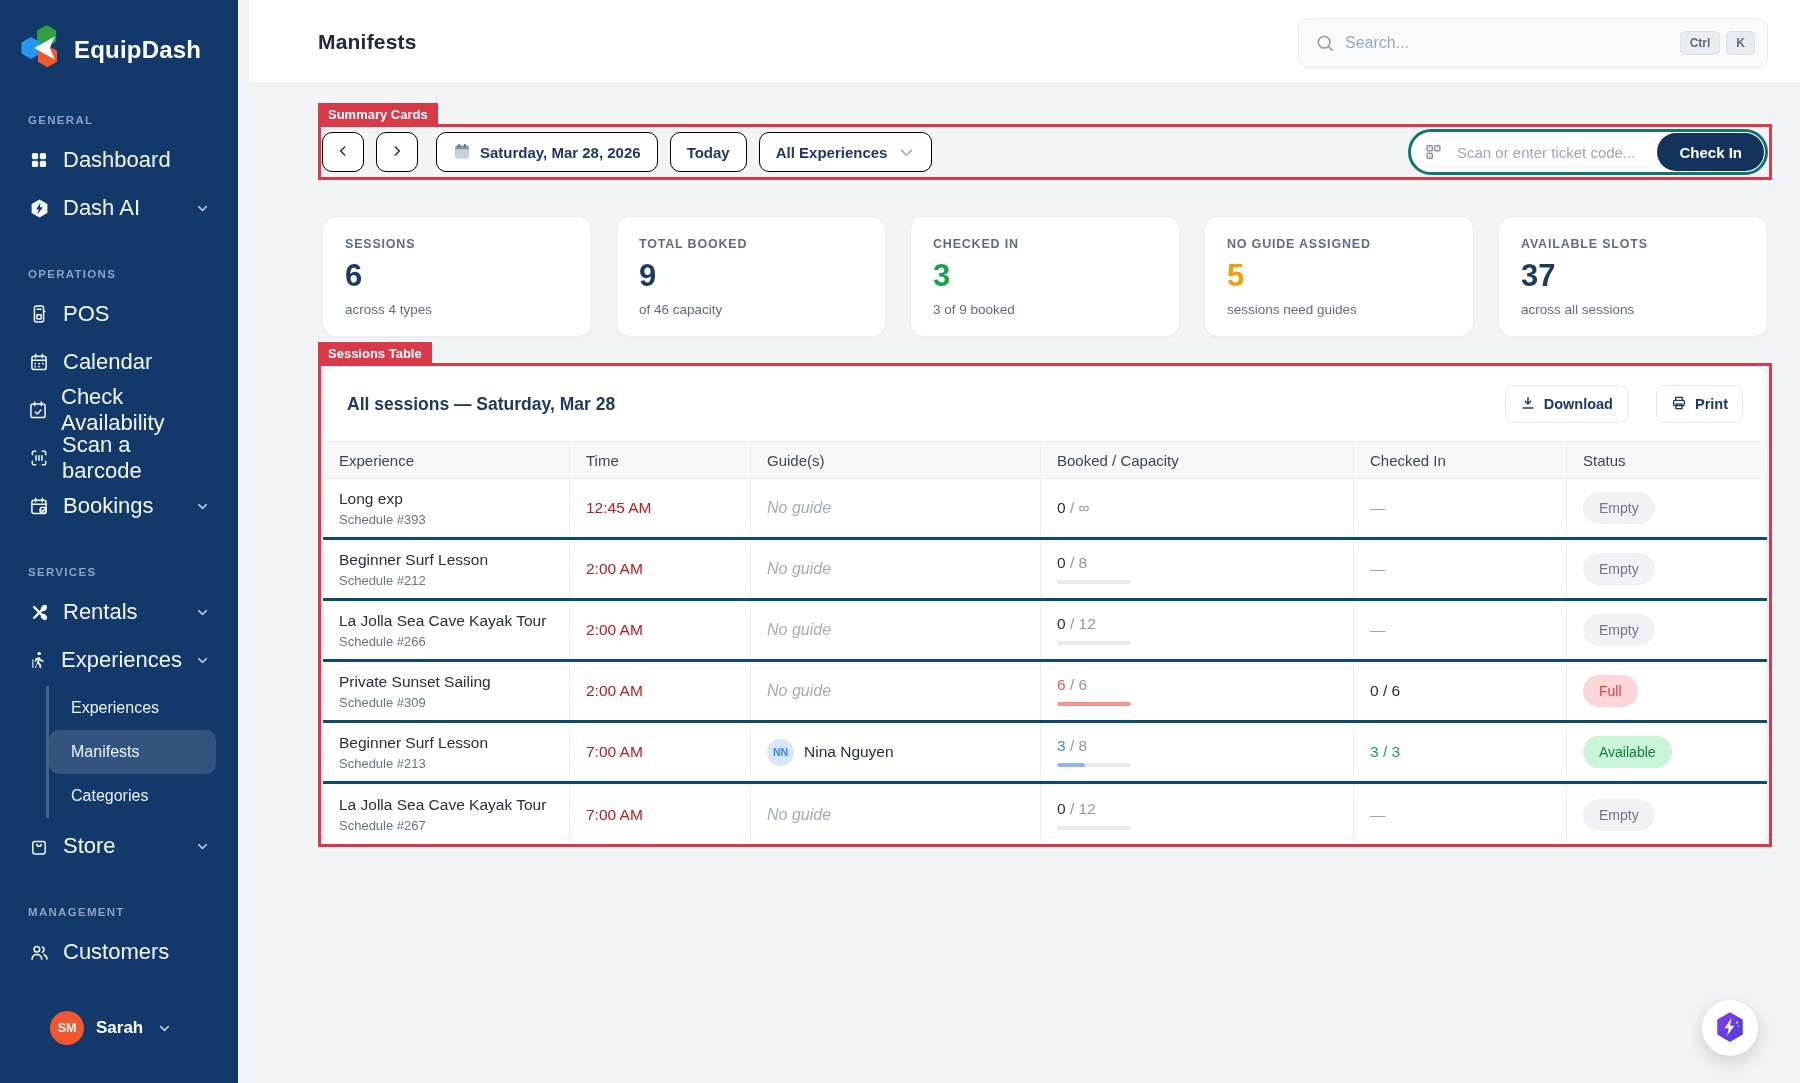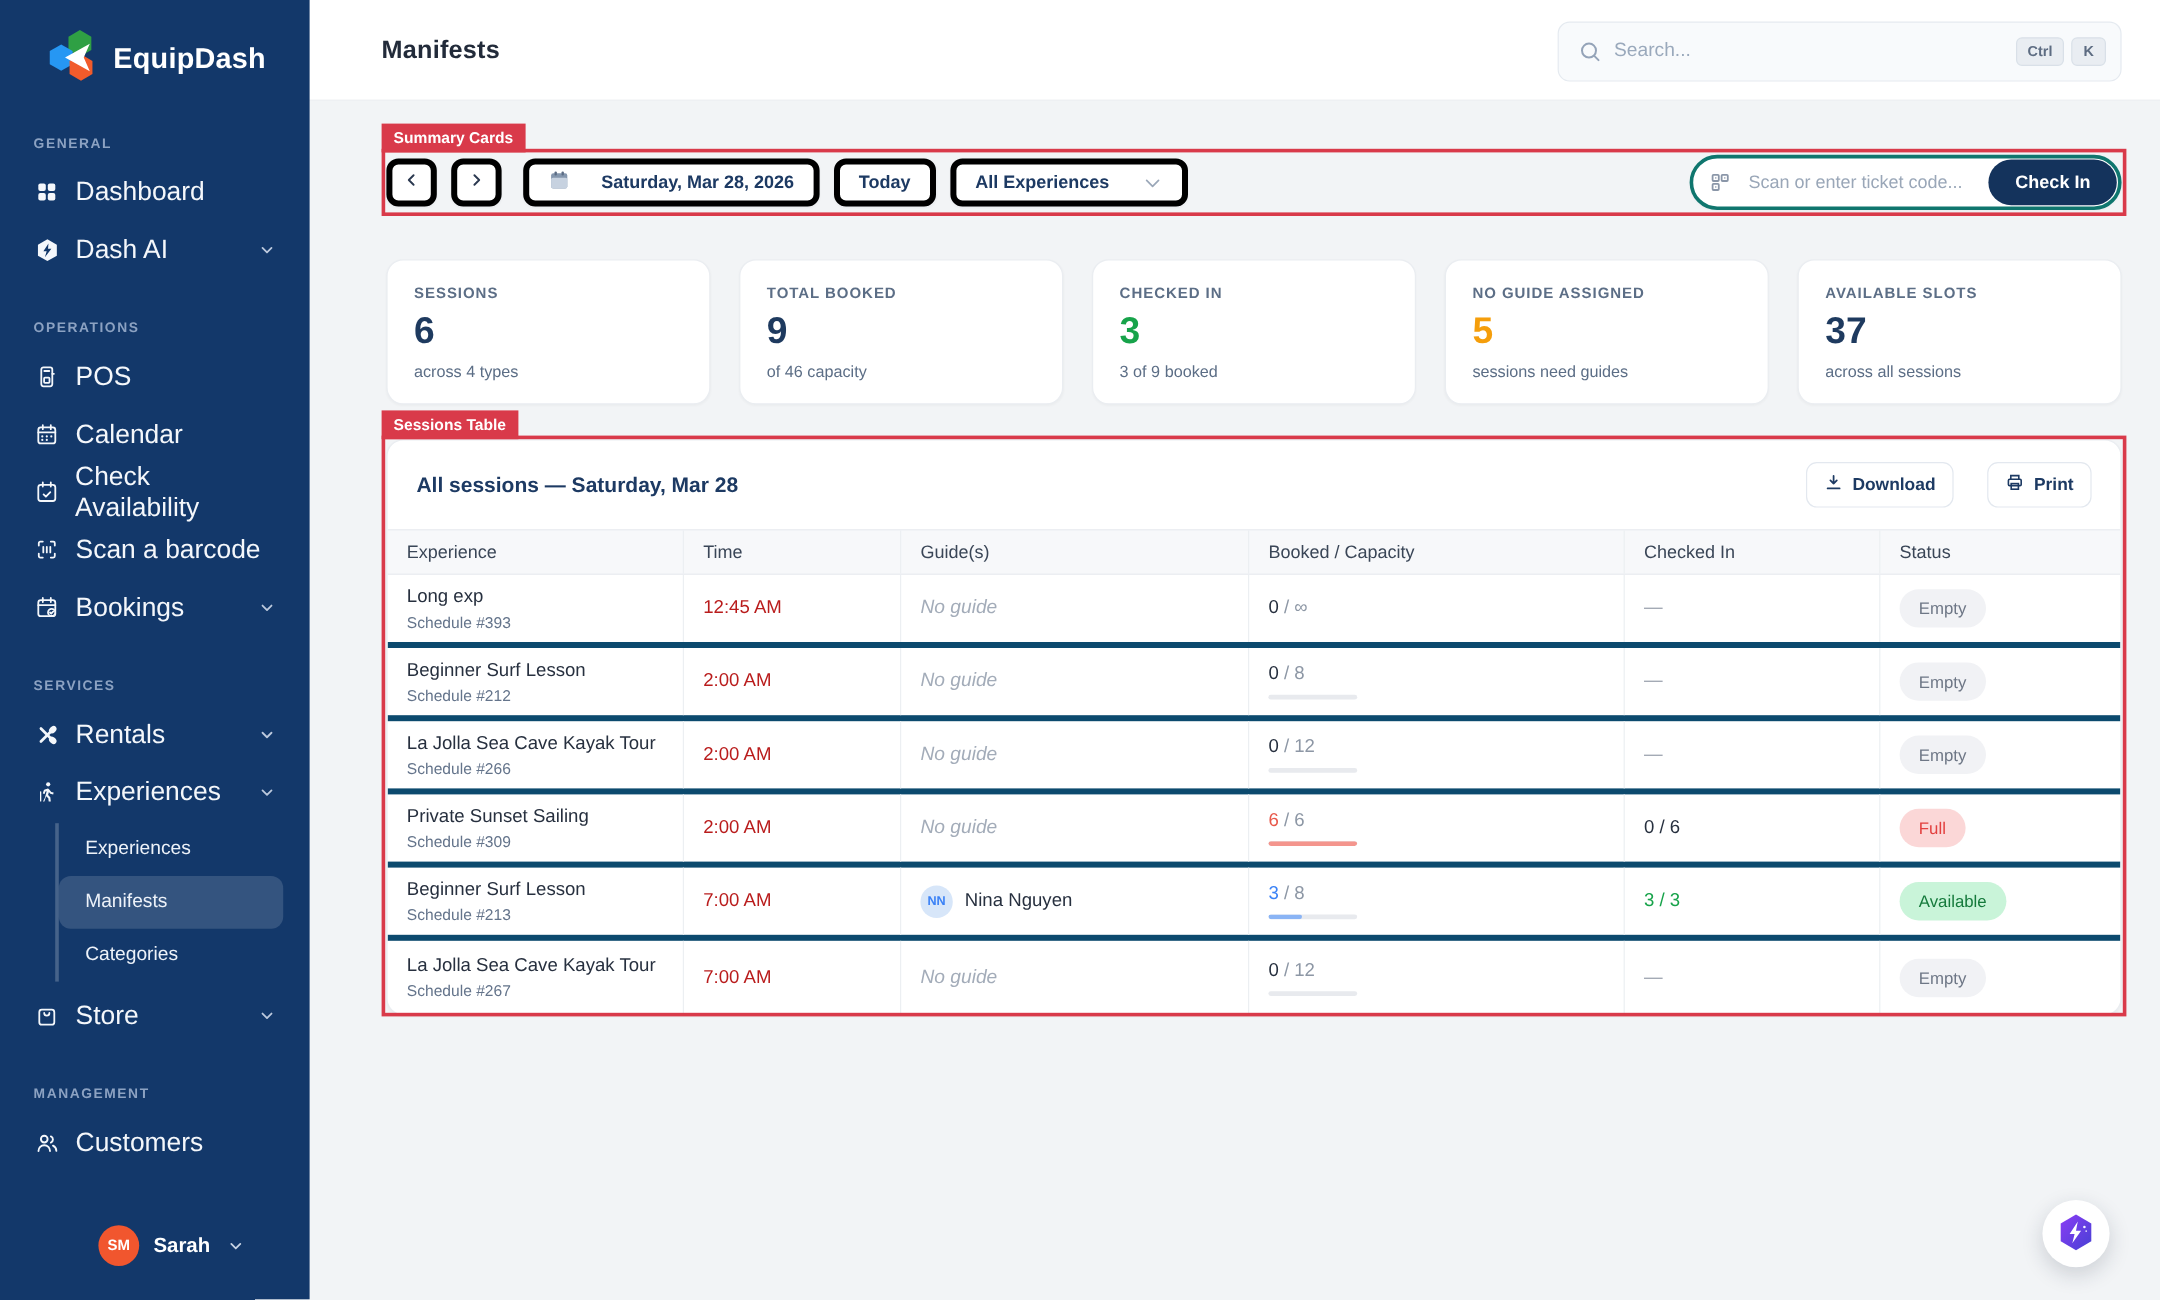--- a/index.html
+++ b/index.html
@@ -1,22 +1,22 @@
 <!DOCTYPE html>
 <html><head>
 <meta charset="utf-8">
 <style>
   * { margin:0; padding:0; box-sizing:border-box; }
   html,body { width:1800px; height:1083px; }
   body { font-family:"Liberation Sans", sans-serif; background:#F2F4F6; position:relative; overflow:hidden; }
   .canvas { position:absolute; inset:0; width:1800px; height:1083px; }
 
   
-  .sidebar { position:absolute; left:0; top:0; bottom:0; width:258px; background:#13386A; color:#fff;
-             display:flex; flex-direction:column; padding:22px 16px 20px; z-index:5;align-items:center; }
+  .sidebar { position:absolute; left:0; top:0; bottom:0; width:238px; background:#13386A; color:#fff;
+             display:flex; flex-direction:column; padding:22px 16px 30px; z-index:5; }
   .brand { display:flex; align-items:center; gap:10px; height:56px; padding-left:4px; flex:0 0 auto; }
   .brand-name { font-size:24px; font-weight:700; letter-spacing:.2px; color:#fff; }
   .nav { flex:1 1 auto; min-height:0; }
   .nav-section-label { margin:36px 0 10px; padding-left:12px; font-size:11.5px; font-weight:700;
                        letter-spacing:1.3px; color:#8CA2C2; }
   .nav-item { display:flex; align-items:center; gap:13px; height:48px; padding:0 12px; border-radius:10px;
               font-size:22px; color:#F4F7FB; cursor:pointer; }
   .nav-item .nav-ic { display:flex; width:22px; justify-content:center; color:#F4F7FB; }
   .nav-item .chev { margin-left:auto; color:#BCC9DD; display:flex; }
   .submenu { margin:2px 0 4px 30px; border-left:3px solid rgba(255,255,255,.22); }
@@ -40,21 +40,21 @@
   .search-box input { position:absolute; left:46px; top:0; bottom:0; width:290px; border:none; background:transparent;
                       outline:none; font-size:16px; color:#334155; font-family:inherit; }
   .search-box input::placeholder { color:#9AA9BC; }
   .kbds { position:absolute; right:12px; top:50%; transform:translateY(-50%); display:flex; gap:6px; }
   .kbd { background:#E9EDF2; border:1px solid #D9E0E8; border-radius:5px; padding:4px 9px; font-size:12px;
          color:#5D6C82; font-weight:600; }
 
   
   .toolbar { position:absolute; left:322px; top:132px; width:1446px; height:40px; display:flex;
              align-items:center; gap:12px; z-index:2; }
-  .btn { height:40px; display:inline-flex; align-items:center; gap:26px; background:#fff; border:5px solid #000000;
+  .btn { height:40px; display:inline-flex; align-items:center; gap:9px; background:#fff; border:1px solid #000000;
          border-radius:10px; padding:0 16px; font-size:15px; font-weight:600; color:#1D3A63; cursor:pointer;
          box-shadow:0 1px 2px rgba(16,24,40,.04); font-family:inherit; }
   .btn.icon-btn { width:42px; padding:0; justify-content:center; color:#2B3950; }
   .btn .dd-chev { color:#9AA7B8; display:flex; margin-left:2px; }
   .ticket-group { margin-left:auto; position:relative; width:360px; height:46px; }
   .ticket-group input { width:100%; height:100%; border-radius:24px; border:3px solid #0f766e; background:#fff;
                         padding:0 118px 0 46px; font-size:15px; color:#334155; outline:none; font-family:inherit;
                         box-shadow:0 1px 2px rgba(16,24,40,.04); }
   .ticket-group input::placeholder { color:#9AA7B8; }
   .qr-ic { position:absolute; left:16px; top:50%; transform:translateY(-50%); color:#8A96A8; display:flex; }
@@ -80,21 +80,21 @@
   .card-title { font-size:17.5px; font-weight:700; color:#1D3A63; }
   .card-actions { margin-left:auto; display:flex; gap:28px; }
   .action-btn { height:38px; display:inline-flex; align-items:center; gap:8px; border:1px solid #E3E8EF;
                 border-radius:9px; background:#fff; padding:0 14px; font-size:14.5px; font-weight:700;
                 color:#1D3A63; cursor:pointer; font-family:inherit; }
   .t-row { display:grid; grid-template-columns:247px 181px 290px 313px 213px 1fr; }
   .t-head { background:#F7F8FA; border-top:1px solid #E9ECEF; border-bottom:1px solid #E9ECEF; height:38px; }
   .cell { padding-left:16px; display:flex; align-items:center; border-right:1px solid #ECEFF2; min-width:0; }
   .cell:last-child { border-right:none; }
   .t-head .cell { font-size:15px; color:#3A4657; font-weight:500; }
-  .t-body .t-row { height:61px; border-bottom:5px solid #0c4a6e; }
+  .t-body .t-row { height:61px; border-bottom:3px solid #0c4a6e; }
   .t-body .t-row:last-child { border-bottom:none; }
   .exp-cell { flex-direction:column; align-items:flex-start; justify-content:center; gap:4px; }
   .exp-name { font-size:15.5px; color:#27303F; }
   .exp-sub { font-size:13px; color:#64748B; }
   .time-txt { font-size:15.5px; color:#b91c1c; }
   .no-guide { font-style:italic; color:#A3ACB9; font-size:16px; }
   .guide { display:flex; gap:10px; align-items:center; font-size:15.5px; color:#27303F; }
   .guide-avatar { width:27px; height:27px; border-radius:50%; background:#D7E6F9; color:#3B82F6; font-size:10.5px;
                   font-weight:700; display:grid; place-items:center; }
   .booked-cell { flex-direction:column; align-items:flex-start; justify-content:center; gap:8px; }

